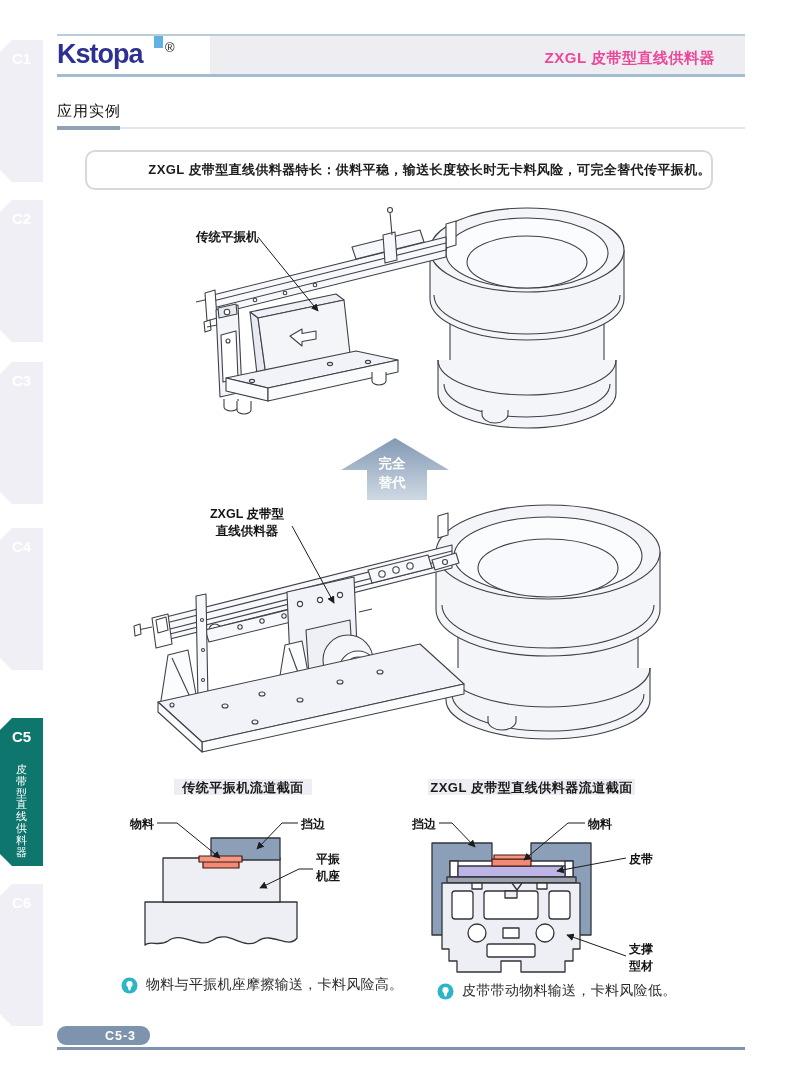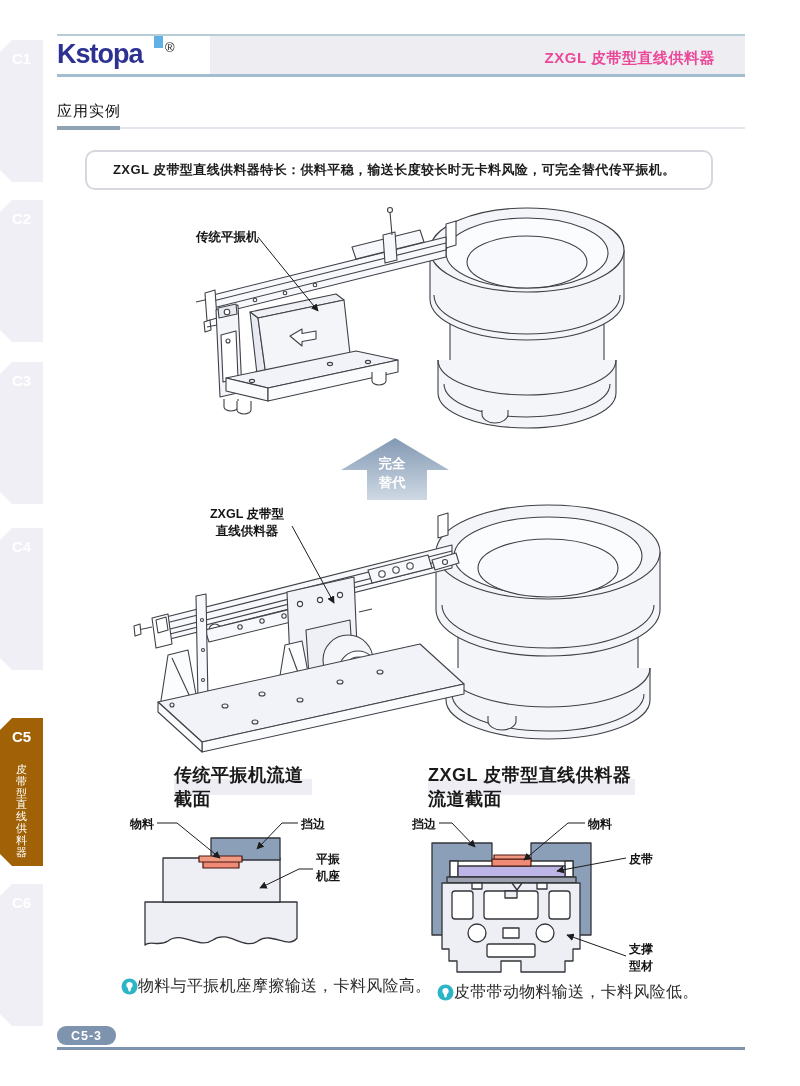--- a/index.html
+++ b/index.html
@@ -4,49 +4,49 @@
 <style>
   html,body{margin:0;padding:0;background:#fff;}
   .page{position:relative;width:800px;height:1086px;background:#ffffff;overflow:hidden;
         font-family:"Liberation Sans","DejaVu Sans",sans-serif;}
   .abs{position:absolute;}
   
   .tab{position:absolute;left:0;width:43px;background:#efeff5;
        clip-path:polygon(12px 0,100% 0,100% 100%,12px 100%,0 calc(100% - 12px),0 12px);}
   .tab .tlabel{position:absolute;top:10px;left:0;width:100%;text-align:center;
        color:#ffffff;font-weight:bold;font-size:15px;}
-  .tab.active{background:#a16207;}
+  .tab.active{background:#0f766e;}
   .vtext{position:absolute;top:46px;left:50%;transform:translateX(-50%);width:13px;
        color:#ffffff;font-size:11px;line-height:11.8px;word-break:break-all;text-align:center;}
   
   .band-top{left:57px;top:34px;width:688px;height:2px;background:#b9cdd9;}
   .band-bg{left:210px;top:36px;width:535px;height:38px;background:#ededf2;}
   .band-bottom{left:57px;top:74px;width:688px;height:3px;background:#a2bdcf;}
   .logo{left:57px;top:39px;height:32px;color:#2d3192;font-weight:bold;font-size:27px;
         letter-spacing:-1px;line-height:30px;}
   .logo-sq{position:absolute;left:97px;top:-3px;width:9px;height:12px;background:#62b1e5;}
   .logo-reg{position:absolute;left:108px;top:-6px;font-size:13px;letter-spacing:0;color:#222;font-weight:normal;}
   .htitle{right:85px;top:49px;font-size:15px;font-weight:bold;color:#ec4899;letter-spacing:0.5px;}
   
   .sec-title{left:57px;top:102px;font-size:15px;font-weight:normal;color:#111;letter-spacing:1px;}
   .rule-dark{left:57px;top:126px;width:63px;height:4px;background:#91a3b3;}
   .rule-light{left:120px;top:127px;width:625px;height:2px;background:#e4e4ec;}
   
   .feature{left:85px;top:150px;width:628px;height:40px;border:2px solid #d7d7e0;border-radius:10px;
            display:flex;align-items:center;padding-left:26px;box-sizing:border-box;
-           font-size:13px;font-weight:bold;color:#1c1c1c;letter-spacing:0.4px;}
-  
-  .xs-head{height:16px;background:#ededf3;display:flex;align-items:center;justify-content:center;
-           font-size:18px;font-weight:bold;color:#1a1a1a;letter-spacing:0.5px;}
-  
-  .note{display:flex;align-items:center;font-size:16px;color:#2b2b2b;letter-spacing:0.3px;}
+           font-size:13px;font-weight:bold;color:#1c1c1c;letter-spacing:0.4px;justify-content:flex-end;}
+  
+  .xs-head{height:16px;background:#ededf3;display:flex;justify-content:center;
+           font-size:13px;font-weight:bold;color:#1a1a1a;letter-spacing:0.5px;}
+  
+  .note{display:flex;align-items:center;gap:8px;font-size:14px;color:#2b2b2b;letter-spacing:0.3px;}
   
   .pill{left:57px;top:1026px;width:59px;height:19px;background:#7e94ae;border-radius:9px;
         color:#fff;font-size:12.5px;font-weight:bold;display:flex;align-items:center;
-        justify-content:center;letter-spacing:1px;}
+        justify-content:center;letter-spacing:1px;padding-left:34px;}
   .foot-rule{left:57px;top:1047px;width:688px;height:3px;background:#7e94ae;}
   svg text{font-family:"Liberation Sans","DejaVu Sans",sans-serif;}
 </style>
 </head>
 <body>
 
 <div class="page">
 
   <div class="tab" style="top:40px;height:142px;">
     <div class="tlabel">C1</div>

